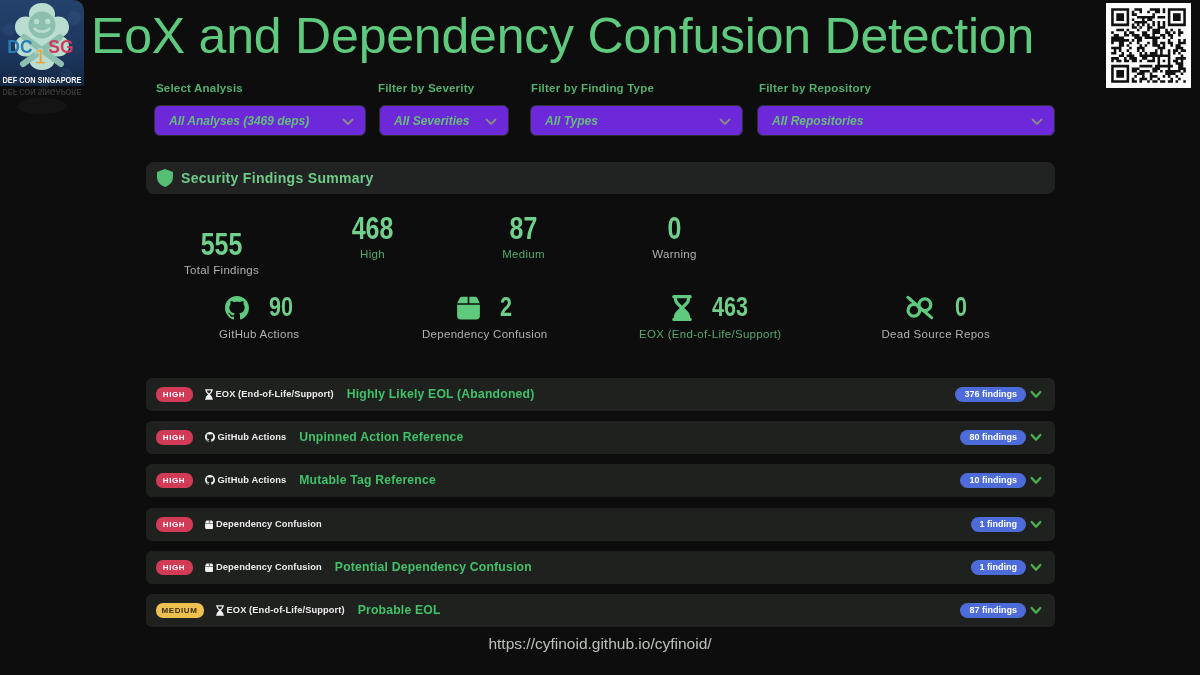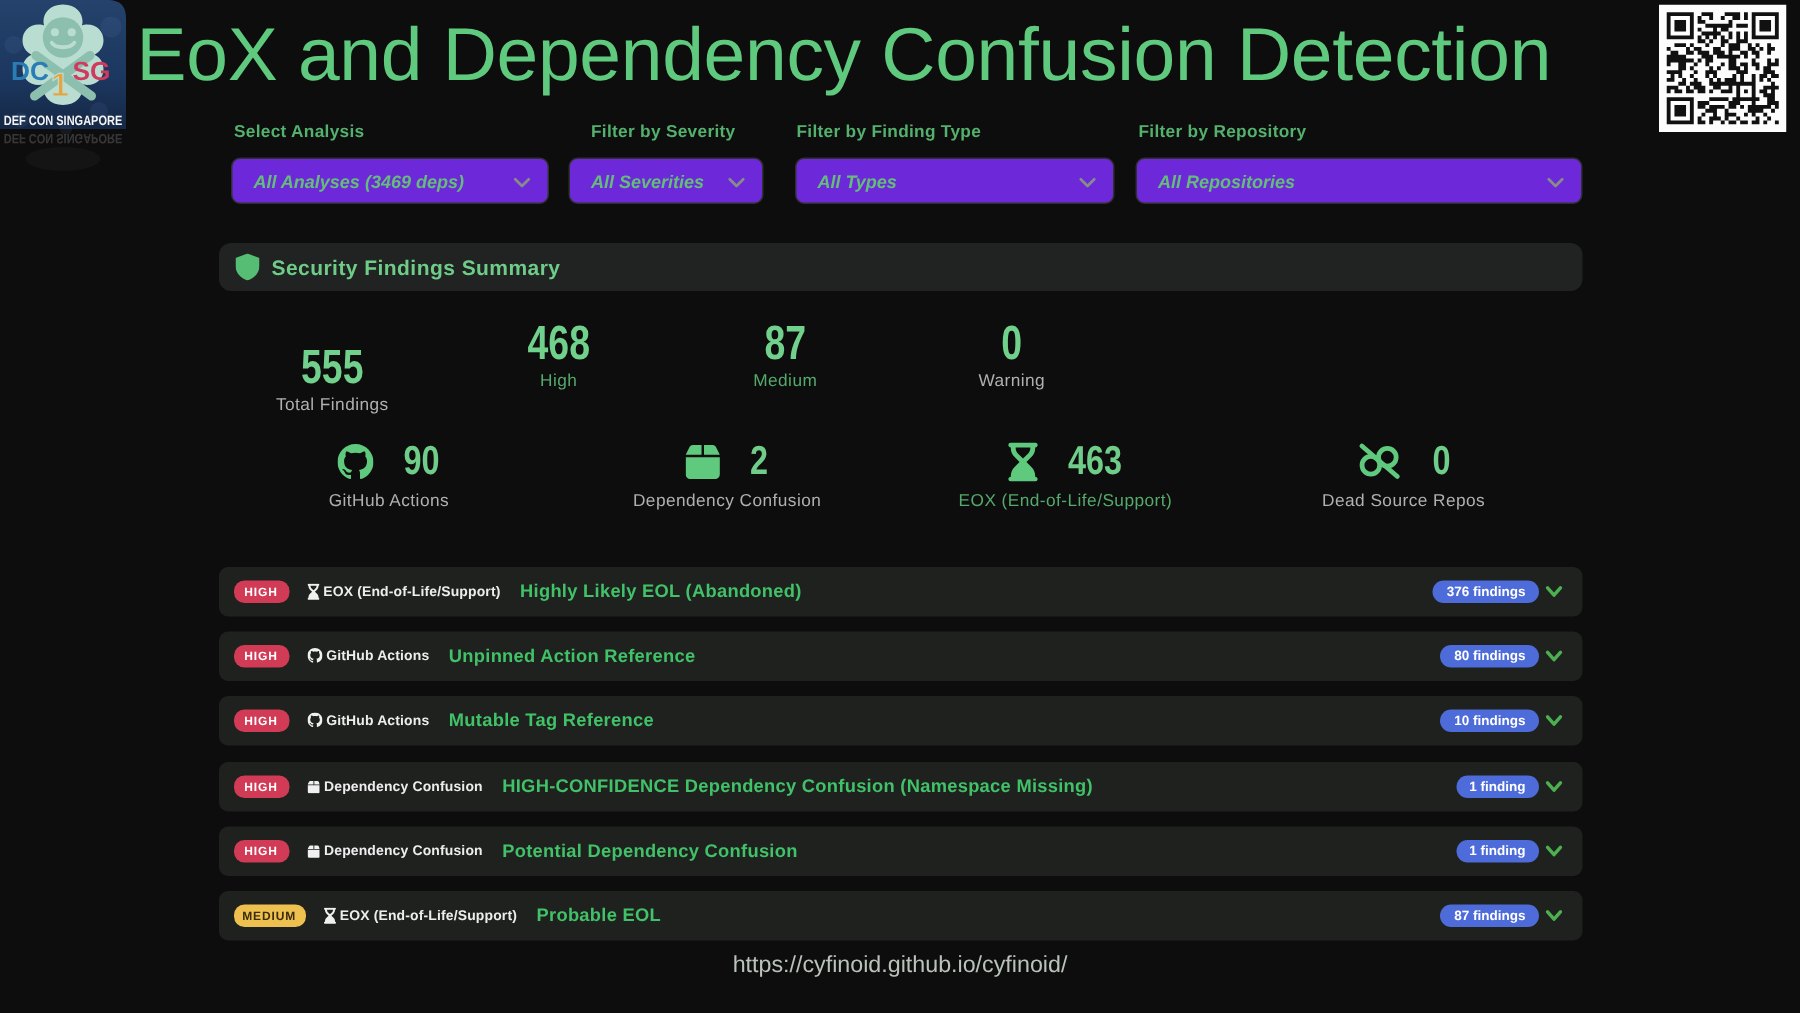--- a/index.html
+++ b/index.html
@@ -85,21 +85,21 @@
 <div class="abs" id="qr" style="left:1106px;top:3px;">
     <svg width="85" height="85" viewBox="0 0 33 33" style="display:block">
 <rect width="33" height="33" fill="#fdfdfd"></rect>
 <g transform="translate(2,2)">
         <path d="M0 0h7v1h-7zM9 0h3v1h-3zM15 0h4v1h-4zM20 0h1v1h-1zM22 0h7v1h-7zM0 1h1v1h-1zM6 1h1v1h-1zM8 1h1v1h-1zM11 1h1v1h-1zM14 1h1v1h-1zM17 1h2v1h-2zM20 1h1v1h-1zM22 1h1v1h-1zM28 1h1v1h-1zM0 2h1v1h-1zM2 2h3v1h-3zM6 2h1v1h-1zM8 2h2v1h-2zM16 2h1v1h-1zM22 2h1v1h-1zM24 2h3v1h-3zM28 2h1v1h-1zM0 3h1v1h-1zM2 3h3v1h-3zM6 3h1v1h-1zM10 3h7v1h-7zM18 3h3v1h-3zM22 3h1v1h-1zM24 3h3v1h-3zM28 3h1v1h-1zM0 4h1v1h-1zM2 4h3v1h-3zM6 4h1v1h-1zM8 4h1v1h-1zM12 4h1v1h-1zM14 4h2v1h-2zM22 4h1v1h-1zM24 4h3v1h-3zM28 4h1v1h-1zM0 5h1v1h-1zM6 5h1v1h-1zM9 5h5v1h-5zM16 5h1v1h-1zM18 5h1v1h-1zM20 5h1v1h-1zM22 5h1v1h-1zM28 5h1v1h-1zM0 6h7v1h-7zM8 6h1v1h-1zM10 6h1v1h-1zM12 6h1v1h-1zM14 6h1v1h-1zM16 6h1v1h-1zM18 6h1v1h-1zM20 6h1v1h-1zM22 6h7v1h-7zM8 7h2v1h-2zM11 7h1v1h-1zM14 7h2v1h-2zM18 7h3v1h-3zM2 8h3v1h-3zM6 8h1v1h-1zM10 8h1v1h-1zM14 8h1v1h-1zM16 8h3v1h-3zM21 8h1v1h-1zM23 8h1v1h-1zM26 8h1v1h-1zM0 9h1v1h-1zM5 9h1v1h-1zM7 9h2v1h-2zM12 9h2v1h-2zM16 9h3v1h-3zM21 9h2v1h-2zM24 9h1v1h-1zM26 9h2v1h-2zM1 10h2v1h-2zM5 10h2v1h-2zM8 10h3v1h-3zM12 10h3v1h-3zM16 10h1v1h-1zM19 10h2v1h-2zM22 10h2v1h-2zM26 10h1v1h-1zM0 11h5v1h-5zM9 11h3v1h-3zM13 11h6v1h-6zM20 11h1v1h-1zM23 11h1v1h-1zM0 12h7v1h-7zM8 12h1v1h-1zM10 12h2v1h-2zM16 12h2v1h-2zM22 12h1v1h-1zM26 12h1v1h-1zM28 12h1v1h-1zM0 13h1v1h-1zM3 13h2v1h-2zM7 13h1v1h-1zM10 13h1v1h-1zM14 13h1v1h-1zM16 13h2v1h-2zM19 13h2v1h-2zM22 13h2v1h-2zM26 13h3v1h-3zM3 14h2v1h-2zM6 14h1v1h-1zM11 14h1v1h-1zM13 14h1v1h-1zM16 14h3v1h-3zM20 14h1v1h-1zM23 14h1v1h-1zM25 14h2v1h-2zM0 15h4v1h-4zM7 15h1v1h-1zM10 15h3v1h-3zM18 15h3v1h-3zM25 15h3v1h-3zM1 16h1v1h-1zM3 16h1v1h-1zM6 16h1v1h-1zM10 16h1v1h-1zM12 16h1v1h-1zM17 16h1v1h-1zM19 16h1v1h-1zM22 16h1v1h-1zM24 16h2v1h-2zM27 16h2v1h-2zM0 17h2v1h-2zM4 17h1v1h-1zM7 17h1v1h-1zM11 17h1v1h-1zM13 17h1v1h-1zM15 17h3v1h-3zM19 17h1v1h-1zM22 17h1v1h-1zM24 17h1v1h-1zM26 17h1v1h-1zM3 18h2v1h-2zM6 18h3v1h-3zM11 18h12v1h-12zM27 18h1v1h-1zM0 19h3v1h-3zM5 19h1v1h-1zM7 19h3v1h-3zM12 19h2v1h-2zM16 19h1v1h-1zM18 19h1v1h-1zM22 19h1v1h-1zM25 19h4v1h-4zM0 20h1v1h-1zM2 20h2v1h-2zM5 20h2v1h-2zM8 20h2v1h-2zM11 20h1v1h-1zM14 20h3v1h-3zM18 20h1v1h-1zM20 20h1v1h-1zM22 20h1v1h-1zM24 20h2v1h-2zM27 20h1v1h-1zM18 21h1v1h-1zM22 21h1v1h-1zM25 21h3v1h-3zM0 22h7v1h-7zM11 22h5v1h-5zM17 22h7v1h-7zM26 22h2v1h-2zM0 23h1v1h-1zM6 23h1v1h-1zM8 23h3v1h-3zM16 23h3v1h-3zM22 23h1v1h-1zM26 23h3v1h-3zM0 24h1v1h-1zM2 24h3v1h-3zM6 24h1v1h-1zM8 24h2v1h-2zM11 24h4v1h-4zM16 24h2v1h-2zM19 24h1v1h-1zM21 24h6v1h-6zM28 24h1v1h-1zM0 25h1v1h-1zM2 25h3v1h-3zM6 25h1v1h-1zM10 25h3v1h-3zM15 25h1v1h-1zM21 25h4v1h-4zM27 25h1v1h-1zM0 26h1v1h-1zM2 26h3v1h-3zM6 26h1v1h-1zM9 26h1v1h-1zM12 26h1v1h-1zM15 26h3v1h-3zM20 26h1v1h-1zM22 26h1v1h-1zM25 26h1v1h-1zM0 27h1v1h-1zM6 27h1v1h-1zM8 27h1v1h-1zM11 27h3v1h-3zM15 27h1v1h-1zM18 27h1v1h-1zM23 27h1v1h-1zM26 27h1v1h-1zM0 28h7v1h-7zM8 28h2v1h-2zM11 28h1v1h-1zM14 28h1v1h-1zM16 28h2v1h-2zM19 28h2v1h-2zM22 28h2v1h-2zM25 28h1v1h-1zM28 28h1v1h-1z" fill="#111"></path>
       </g>
 </svg>
   </div>
 
 <div class="abs flabel" style="left:156px;top:82px;">Select Analysis</div>
-<div class="abs flabel" style="left:394px;top:82px;">Filter by Severity</div>
+<div class="abs flabel" style="left:378px;top:82px;">Filter by Severity</div>
 <div class="abs flabel" style="left:531px;top:82px;">Filter by Finding Type</div>
 <div class="abs flabel" style="left:759px;top:82px;">Filter by Repository</div>
 <div class="fsel" style="left:154px;top:105px;width:212px;">All Analyses (3469 deps)<span class="chev">
       <svg width="12" height="8" viewBox="0 0 12 8" style="display:block">
         <path d="M1.5 1.5 L6 6 L10.5 1.5" stroke="#888c88" stroke-width="1.8" fill="none" stroke-linecap="round" stroke-linejoin="round"></path>
       </svg>
     </span></div>
 <div class="fsel" style="left:379px;top:105px;width:130px;">All Severities<span class="chev">
       <svg width="12" height="8" viewBox="0 0 12 8" style="display:block">
         <path d="M1.5 1.5 L6 6 L10.5 1.5" stroke="#888c88" stroke-width="1.8" fill="none" stroke-linecap="round" stroke-linejoin="round"></path>
@@ -236,21 +236,20 @@
     </span>
 </div>
 <div class="frow" style="top:508px;">
   <span class="sev high">HIGH</span>
   <span class="rowic">
       <svg width="8.5" height="9.5" viewBox="0 0 448 512" style="display:block">
         <path fill="#f0f0f0" d="M50.7 58.5L0 160h208V32H93.7C75.5 32 58.9 42.3 50.7 58.5zM240 160H448L397.3 58.5C389.1 42.3 372.5 32 354.3 32H240V160zM448 192H0V416c0 35.3 28.7 64 64 64H384c35.3 0 64-28.7 64-64V192z"></path>
       </svg>
     </span>
     <span class="ftype">Dependency Confusion</span>
-  <span class="ftitle" style="margin-left:13px;">HIGH-CONFIDENCE Dependency Confusion (Namespace Missing)</span>
   <span class="fpill">1 finding</span>
     <span class="rowchev">
       <svg width="12" height="9" viewBox="0 0 14 10" style="display:block">
         <path d="M2 2 L7 7.6 L12 2" stroke="#4caf50" stroke-width="2.7" fill="none" stroke-linecap="round" stroke-linejoin="round"></path>
       </svg>
     </span>
 </div>
 <div class="frow" style="top:551px;">
   <span class="sev high">HIGH</span>
   <span class="rowic">

